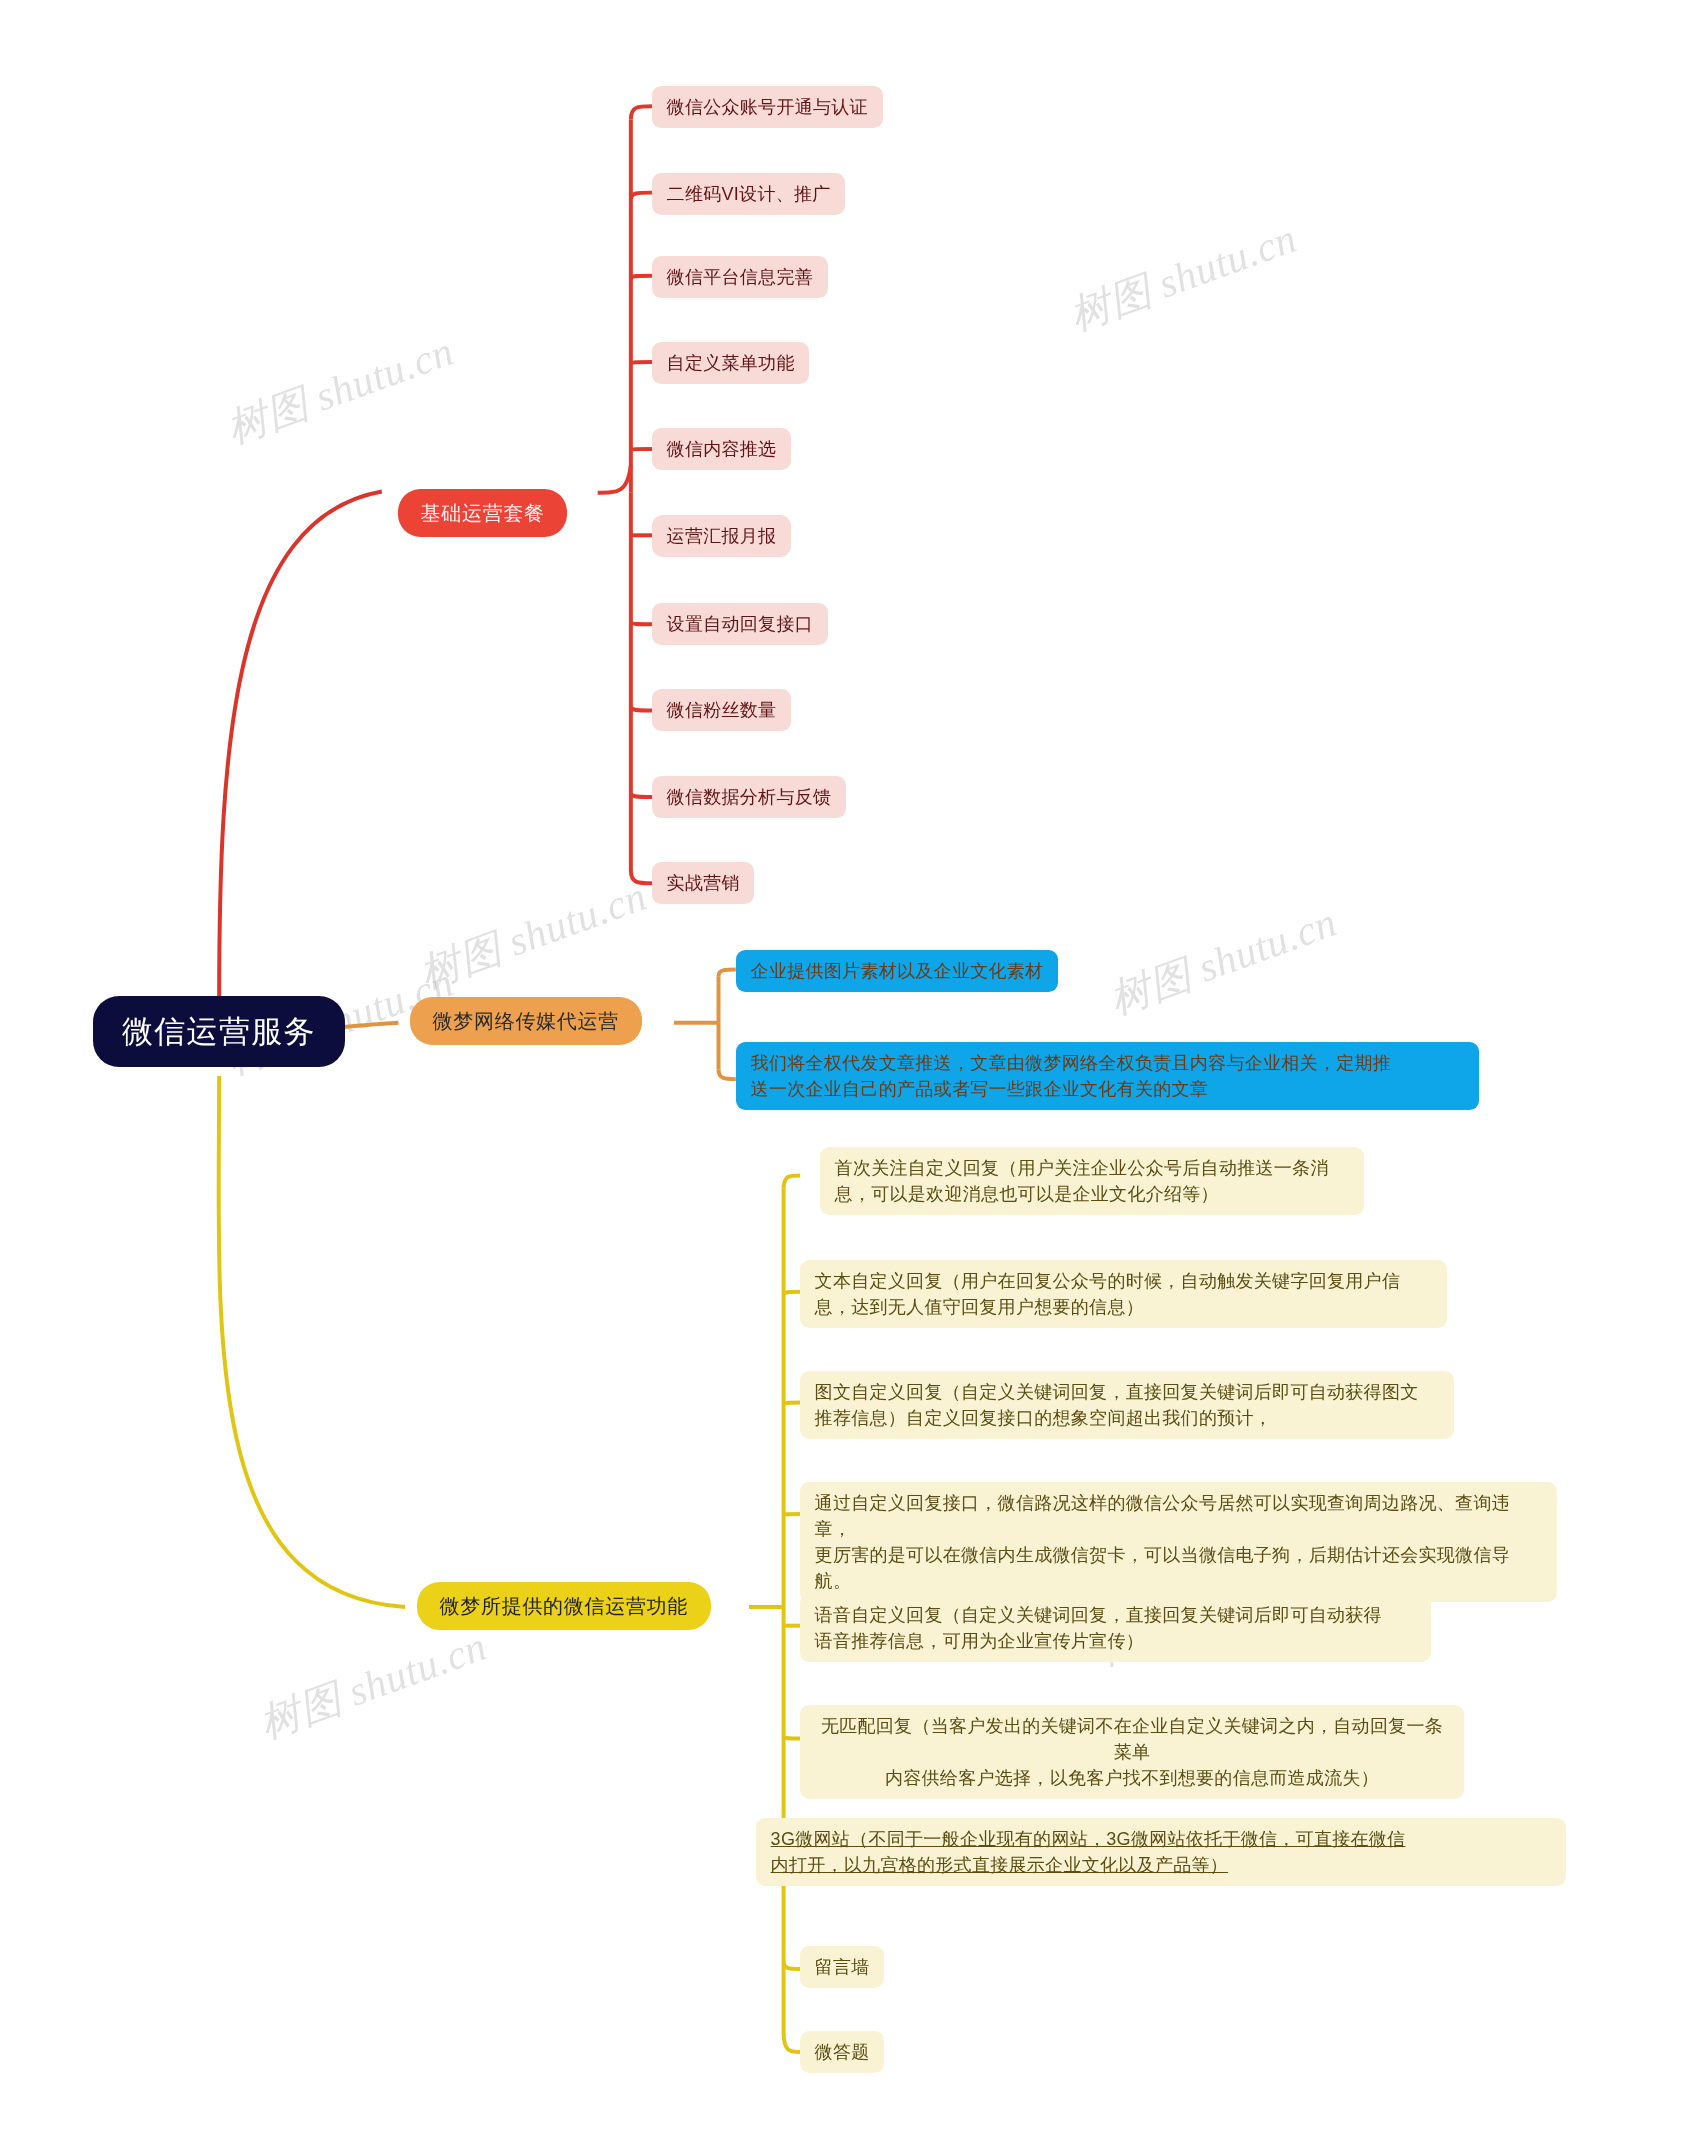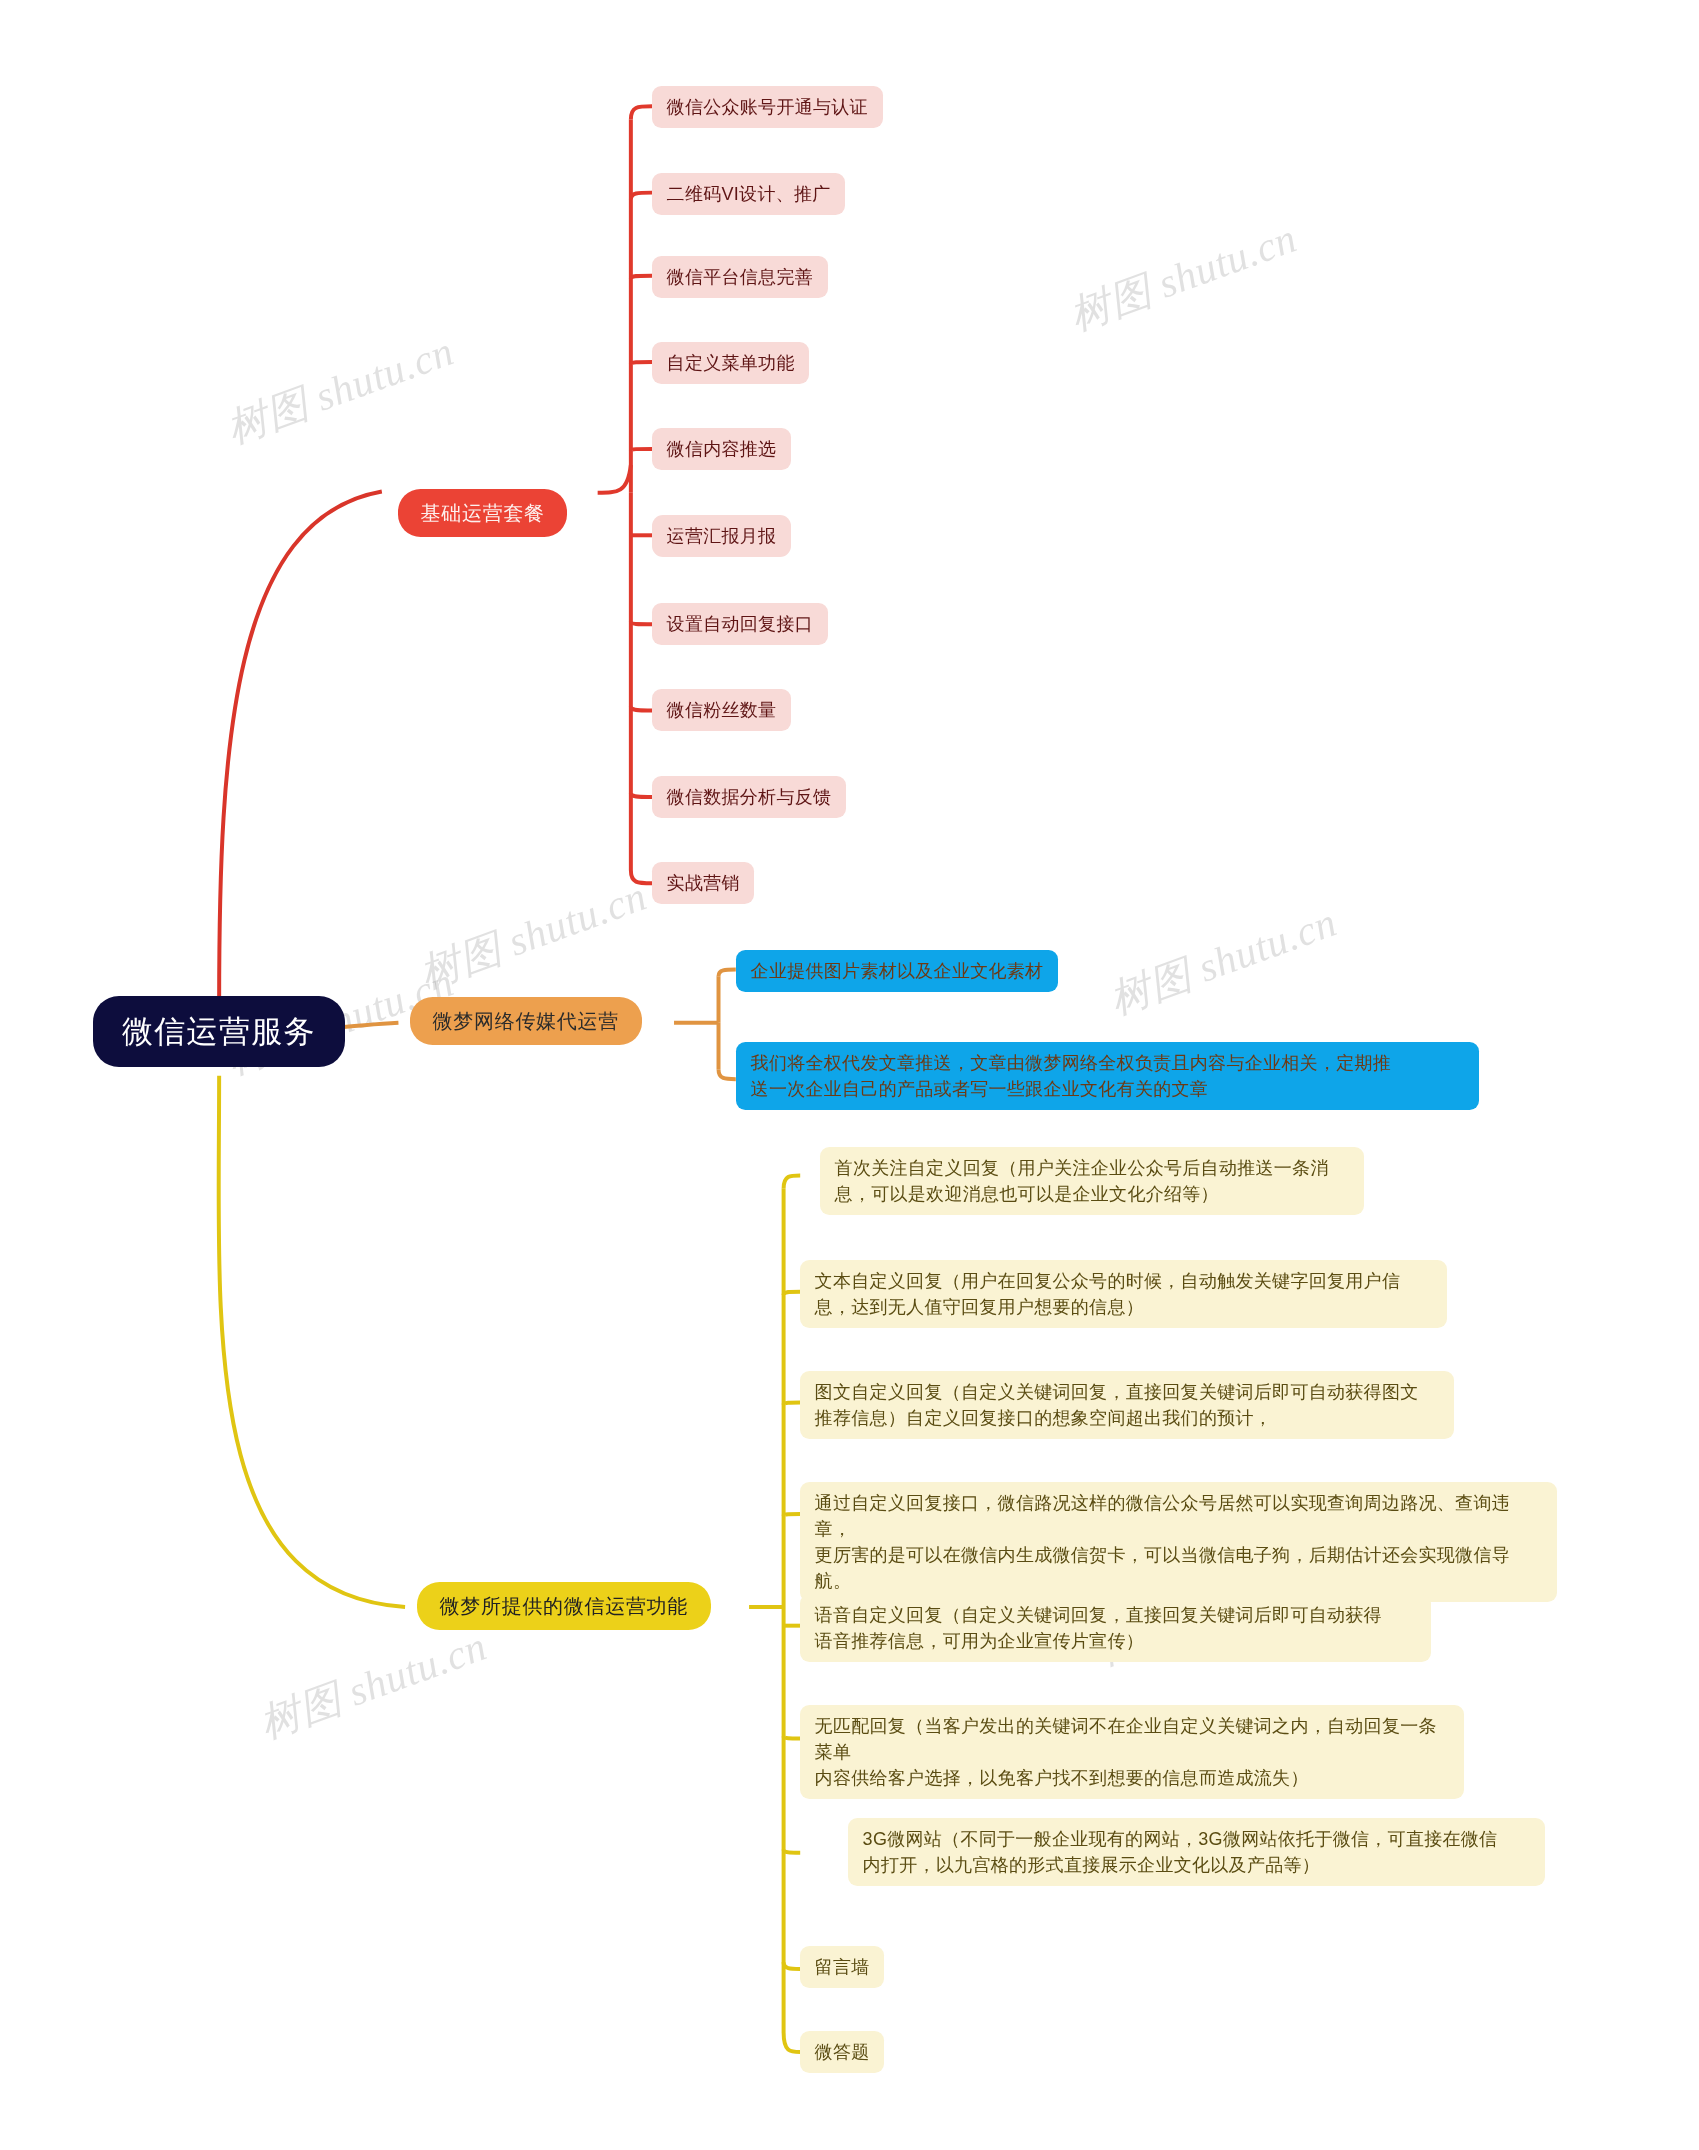--- a/index.html
+++ b/index.html
@@ -162,21 +162,21 @@
   <div class="node leaf yellow" style="left:820px; top:1147px; width:544px;">首次关注自定义回复（用户关注企业公众号后自动推送一条消
 息，可以是欢迎消息也可以是企业文化介绍等）</div>
   <div class="node leaf yellow" style="left:800px; top:1260px; width:647px;">文本自定义回复（用户在回复公众号的时候，自动触发关键字回复用户信
 息，达到无人值守回复用户想要的信息）</div>
   <div class="node leaf yellow" style="left:800px; top:1371px; width:654px;">图文自定义回复（自定义关键词回复，直接回复关键词后即可自动获得图文
 推荐信息）自定义回复接口的想象空间超出我们的预计，</div>
   <div class="node leaf yellow" style="left:800px; top:1482px; width:757px;">通过自定义回复接口，微信路况这样的微信公众号居然可以实现查询周边路况、查询违章，
 更厉害的是可以在微信内生成微信贺卡，可以当微信电子狗，后期估计还会实现微信导航。</div>
   <div class="node leaf yellow" style="left:800px; top:1594px; width:631px;">语音自定义回复（自定义关键词回复，直接回复关键词后即可自动获得
 语音推荐信息，可用为企业宣传片宣传）</div>
-  <div class="node leaf yellow" style="left:800px; top:1705px; width:664px;">无匹配回复（当客户发出的关键词不在企业自定义关键词之内，自动回复一条菜单
+  <div class="node leaf yellow" style="left:800px; top:1705px; width:664px;text-align:center;">无匹配回复（当客户发出的关键词不在企业自定义关键词之内，自动回复一条菜单
 内容供给客户选择，以免客户找不到想要的信息而造成流失）</div>
-  <div class="node leaf yellow" style="left:848px; top:1818px; width:697px;">3G微网站（不同于一般企业现有的网站，3G微网站依托于微信，可直接在微信
+  <div class="node leaf yellow" style="left:756px; top:1818px; width:810px;text-decoration:underline;">3G微网站（不同于一般企业现有的网站，3G微网站依托于微信，可直接在微信
 内打开，以九宫格的形式直接展示企业文化以及产品等）</div>
   <div class="node leaf yellow" style="left:800px; top:1946px;">留言墙</div>
   <div class="node leaf yellow" style="left:800px; top:2031px;">微答题</div>
 
 </div>
 
 
 </body></html>

